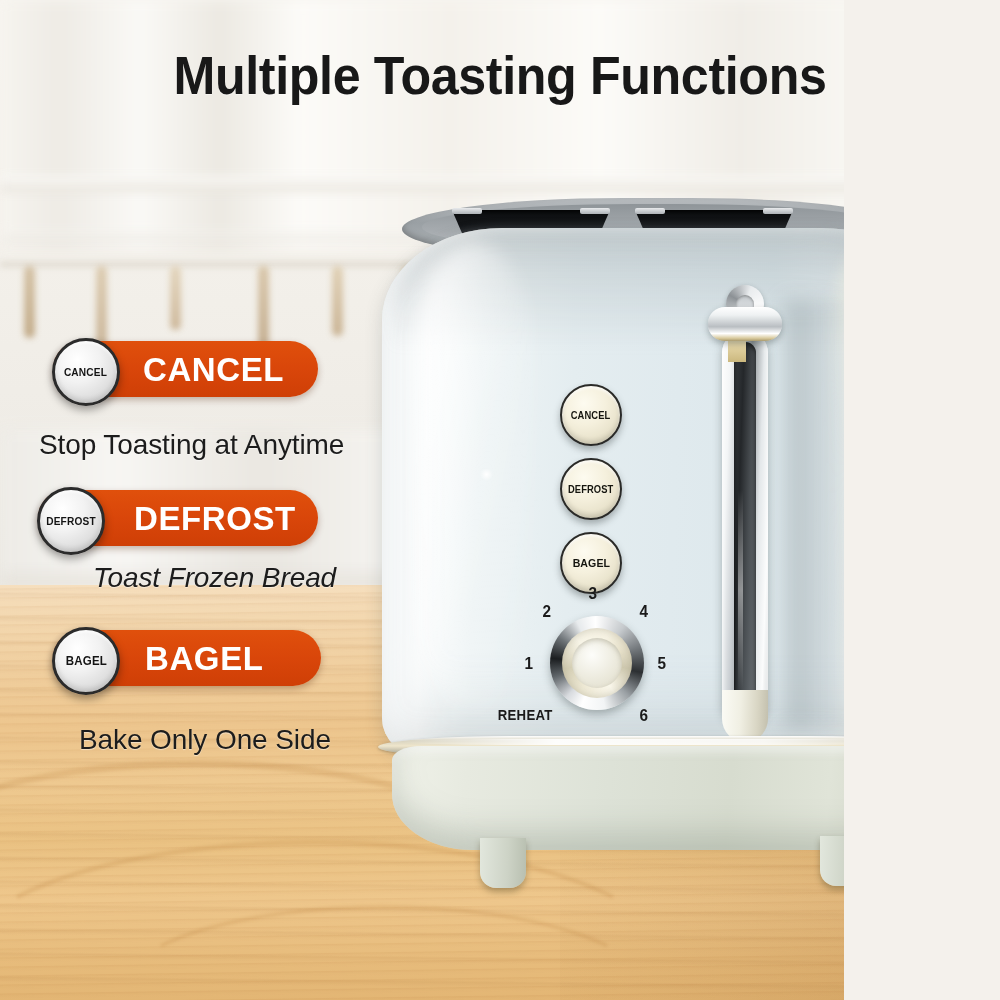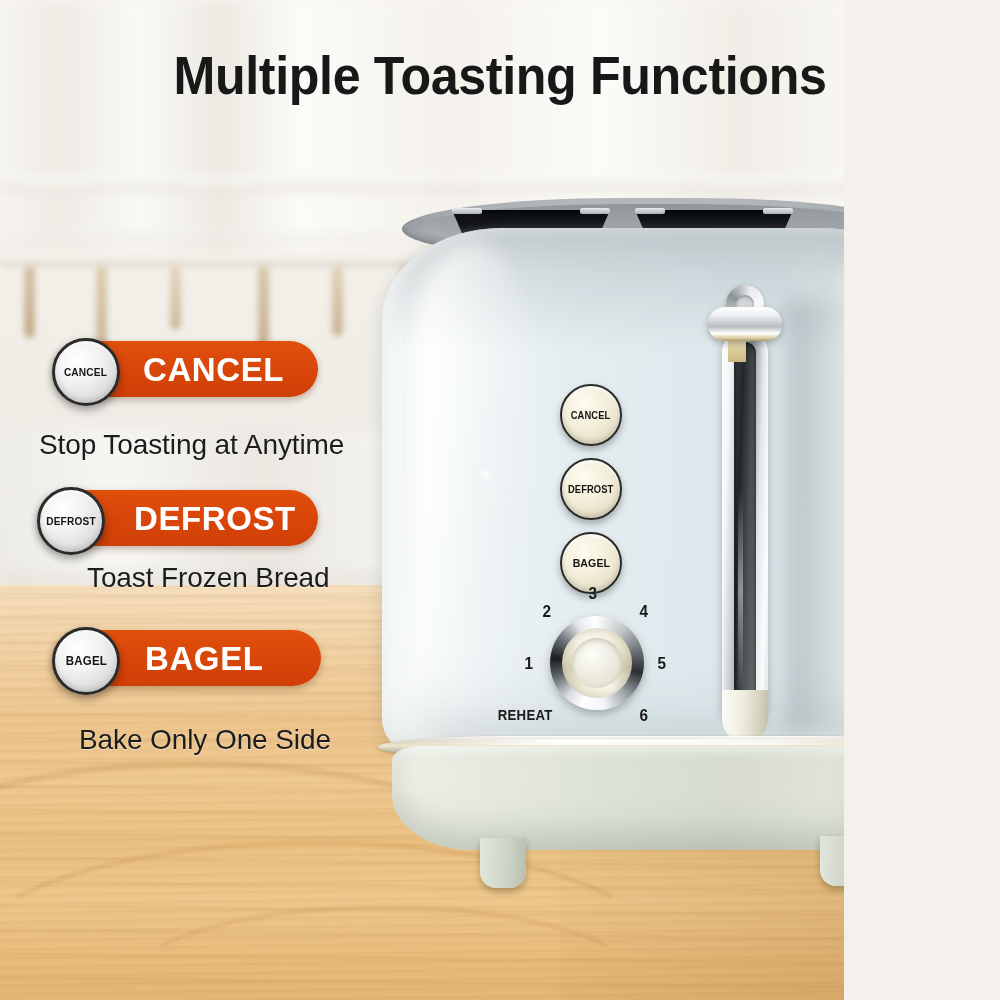--- a/index.html
+++ b/index.html
@@ -485,21 +485,21 @@
     <div class="caption" style="left:-14px;top:72px;margin-top:16px;">Stop Toasting at Anytime</div>
   </div>
 
   <div class="callout" style="left:38px;top:490px;width:330px;height:110px;">
     <div class="pill" style="width:280px;">
       <span class="pill-label" style="margin-left:96px;">DEFROST</span>
     </div>
     <div class="chip" style="left:-1px;top:-3px;">
       <span class="chip-label small">DEFROST</span>
     </div>
-    <div class="caption" style="left:49px;top:72px;">Toast Frozen Bread</div>
+    <div class="caption" style="left:55px;top:72px;font-style:italic;">Toast Frozen Bread</div>
   </div>
 
   <div class="callout" style="left:53px;top:630px;width:330px;height:110px;">
     <div class="pill" style="width:268px;">
       <span class="pill-label" style="margin-left:92px;">BAGEL</span>
     </div>
     <div class="chip" style="left:-1px;top:-3px;">
       <span class="chip-label">BAGEL</span>
     </div>
     <div class="caption" style="left:26px;top:72px;margin-top:22px;">Bake Only One Side</div>

